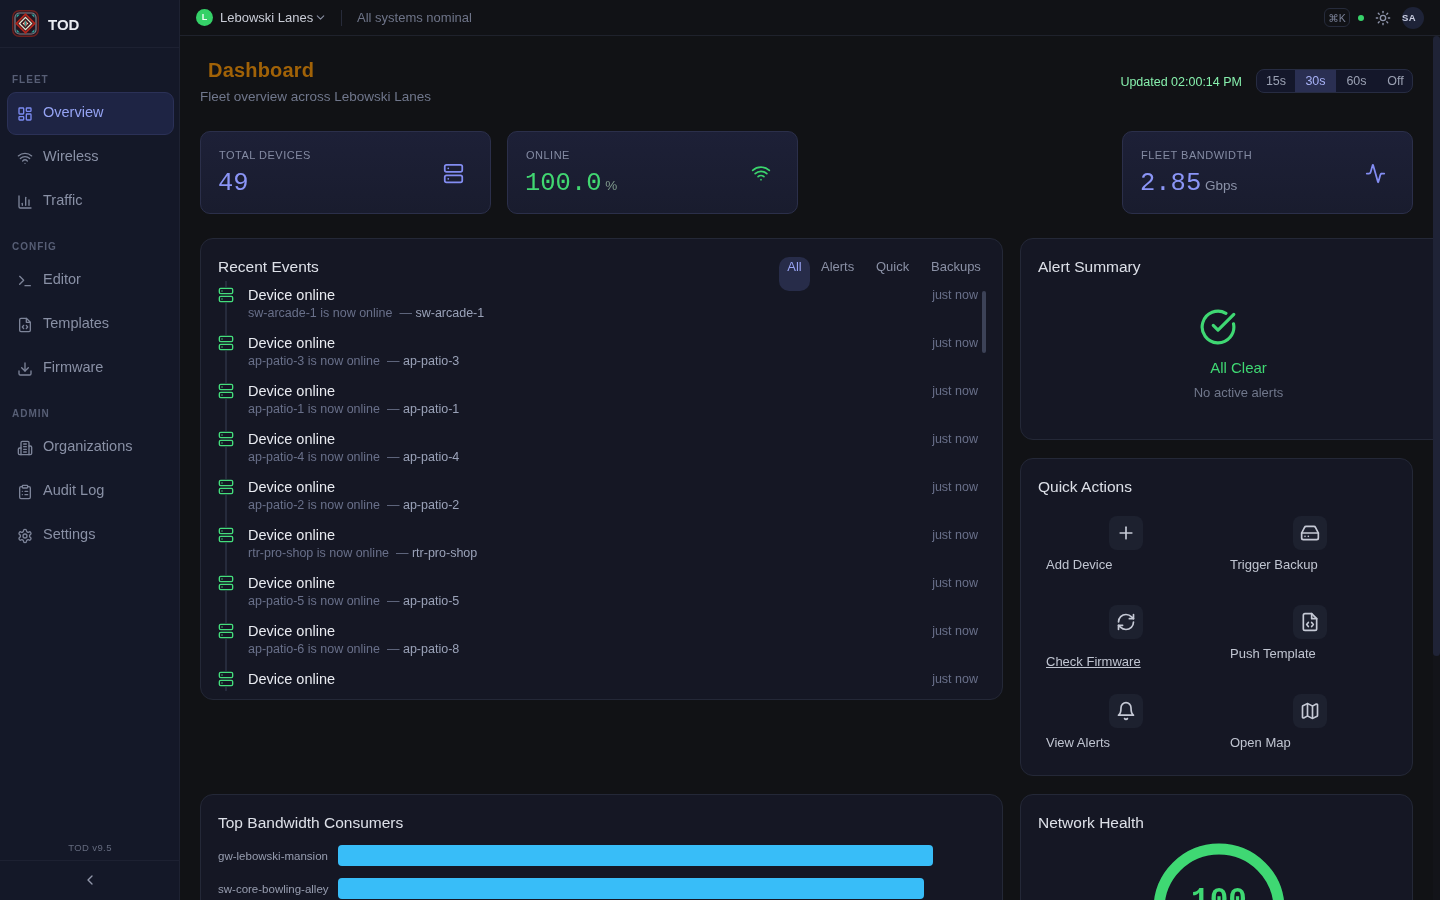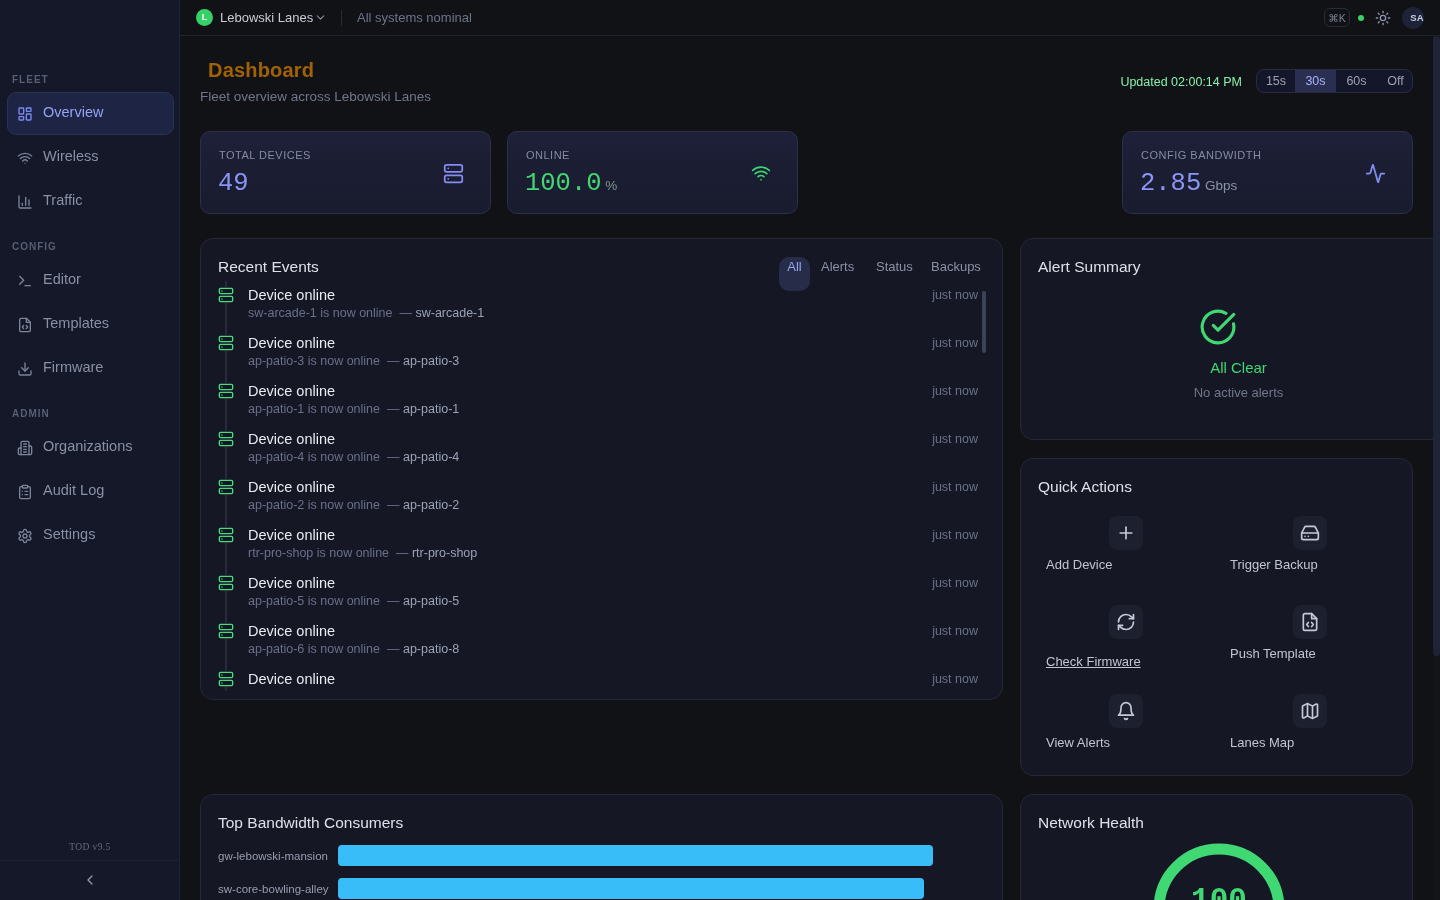--- a/index.html
+++ b/index.html
@@ -1,17 +1,17 @@
 <!DOCTYPE html>
 <html><head>
 <meta charset="utf-8">
 <style>
   * { margin:0; padding:0; box-sizing:border-box; }
   html,body { width:1440px; height:900px; overflow:hidden; background:#111215; font-family:"Liberation Sans",sans-serif; }
-  .mono { font-family:Liberation Serif, serif; }
+  .mono { font-family:Liberation Sans, sans-serif; }
   svg { display:block; }
   .abs { position:absolute; }
 
   
   #sidebar { position:absolute; left:0; top:0; width:180px; height:900px; background:#141828; border-right:1px solid #1e2232; }
   #sb-head { position:absolute; left:0; top:0; width:100%; height:48px; border-bottom:1px solid #1d2132; }
   #sb-title { position:absolute; left:48px; top:16px; font-size:15px; font-weight:700; color:#e9ebf1; }
   .sec-label { position:absolute; left:12px; font-size:10px; font-weight:700; letter-spacing:1px; color:#575e75; }
   .nav-item { position:absolute; left:17px; width:155px; height:24px; color:#8990a5; font-size:14.5px; }
   .nav-item .nicon { position:absolute; left:0; top:4px; color:#7d8499; }
@@ -47,20 +47,39 @@
   .qlabel { position:absolute; width:160px; font-size:13px; color:#c0c5d1; }
 
   
   .blabel { position:absolute; font-size:11.5px; color:#979daf; left:17px; }
   .bbar { position:absolute; left:137px; height:21px; background:#38bdf8; border-radius:4px; }
 </style>
 </head>
 <body>
 
 <div id="sidebar">
+  <div id="sb-head">
+    <svg class="abs" style="left:12px;top:10px;" width="27" height="27" viewBox="0 0 27 27">
+      <rect x="0.7" y="0.7" width="25.6" height="25.6" rx="6.5" fill="#231622" stroke="#6e211f" stroke-width="1.4"></rect>
+      <rect x="3" y="3" width="21" height="21" rx="4.5" fill="none" stroke="#80858e" stroke-width="1.2"></rect>
+      <path d="M4.6 4.6 L7.8 4.6 L4.6 7.8 Z" fill="#2b9f98"></path>
+      <path d="M22.4 4.6 L19.2 4.6 L22.4 7.8 Z" fill="#2b9f98"></path>
+      <path d="M4.6 22.4 L7.8 22.4 L4.6 19.2 Z" fill="#2b9f98"></path>
+      <path d="M22.4 22.4 L19.2 22.4 L22.4 19.2 Z" fill="#2b9f98"></path>
+      <rect x="7" y="7" width="13" height="13" fill="none" stroke="#b3271d" stroke-width="1.7" transform="rotate(45 13.5 13.5)"></rect>
+      <rect x="9.2" y="9.2" width="8.6" height="8.6" fill="none" stroke="#ece2cc" stroke-width="1.3" transform="rotate(45 13.5 13.5)"></rect>
+      <path d="M13.5 9.8 L16.6 13.5 L13.5 17.2 L10.4 13.5 Z" fill="#b92a20"></path>
+      <path d="M13.5 10.2 L14.8 12.3 L13.5 13 L12.2 12.3 Z" fill="#2b9f98"></path>
+      <path d="M13.5 16.8 L14.8 14.7 L13.5 14 L12.2 14.7 Z" fill="#2b9f98"></path>
+      <path d="M10.6 13.5 L12.9 12.1 L12.3 13.5 L12.9 14.9 Z" fill="#f0e7d4"></path>
+      <path d="M16.4 13.5 L14.1 12.1 L14.7 13.5 L14.1 14.9 Z" fill="#f0e7d4"></path>
+      <rect x="12.7" y="12.7" width="1.6" height="1.6" fill="#2b9f98"></rect>
+    </svg>
+    <div id="sb-title">TOD</div>
+  </div>
   <div class="sec-label" style="top:74px;">FLEET</div>
   <div id="nav-active"></div>
   <div class="nav-item" style="top:102px;color:#95a3f3;">
     <svg class="nicon" style="color:#7b8af0;" width="16" height="16" viewBox="0 0 24 24" fill="none" stroke="currentColor" stroke-width="2" stroke-linecap="round" stroke-linejoin="round">
         <rect width="7" height="9" x="3" y="3" rx="1"></rect>
         <rect width="7" height="5" x="14" y="3" rx="1"></rect>
         <rect width="7" height="9" x="14" y="12" rx="1"></rect>
         <rect width="7" height="5" x="3" y="16" rx="1"></rect>
       </svg>
     <span class="nlabel">Overview</span>
@@ -161,21 +180,21 @@
       <circle cx="12" cy="12" r="4"></circle>
       <path d="M12 2v2"></path>
       <path d="M12 20v2"></path>
       <path d="m4.93 4.93 1.41 1.41"></path>
       <path d="m17.66 17.66 1.41 1.41"></path>
       <path d="M2 12h2"></path>
       <path d="M20 12h2"></path>
       <path d="m6.34 17.66-1.41 1.41"></path>
       <path d="m19.07 4.93-1.41 1.41"></path>
     </svg>
-  <div class="abs" style="left:1222px;top:7px;width:22px;height:22px;border-radius:50%;background:#1e2338;color:#c9cde0;font-size:9.5px;font-weight:700;text-align:right;line-height:22px;letter-spacing:.3px;">SA</div>
+  <div class="abs" style="left:1222px;top:7px;width:22px;height:22px;border-radius:50%;background:#1e2338;color:#c9cde0;font-size:9.5px;font-weight:700;text-align:left;line-height:22px;letter-spacing:.3px;">SA</div>
 </div>
 
 <div id="main" style="position:absolute;left:0;top:0;width:1440px;height:900px;">
   <div class="abs" style="left:208px;top:59px;font-size:20px;font-weight:700;color:#a16207;letter-spacing:.2px;">Dashboard</div>
   <div class="abs" style="left:200px;top:89px;font-size:13.5px;color:#70778c;">Fleet overview across Lebowski Lanes</div>
   <div class="abs" style="left:1027px;top:75px;width:215px;text-align:right;font-size:12.5px;color:#86efac;">Updated 02:00:14 PM</div>
   <div class="abs" style="left:1256px;top:69px;width:157px;height:24px;background:#14172a;border:1px solid #272c42;border-radius:8px;overflow:hidden;">
     <div class="abs" style="left:0;top:0;width:38px;height:24px;font-size:12.5px;color:#9aa0b2;text-align:center;line-height:23px;">15s</div>
     <div class="abs" style="left:38px;top:0;width:41px;height:24px;background:#2a2f52;font-size:12.5px;color:#a7b1f6;text-align:center;line-height:23px;">30s</div>
     <div class="abs" style="left:79px;top:0;width:41px;height:24px;font-size:12.5px;color:#9aa0b2;text-align:center;line-height:23px;">60s</div>
@@ -195,31 +214,31 @@
     <div class="slabel">ONLINE</div>
     <div class="sval" style="color:#41d771;">100.0<span class="sunit" style="color:#7f9a8c;"> %</span></div>
     <svg class="sicon" width="20" height="20" viewBox="0 0 24 24" fill="none" stroke="#3bd56d" stroke-width="2" stroke-linecap="round" stroke-linejoin="round">
         <path d="M12 20h.01"></path>
         <path d="M2 8.82a15 15 0 0 1 20 0"></path>
         <path d="M5 12.859a10 10 0 0 1 14 0"></path>
         <path d="M8.5 16.429a5 5 0 0 1 7 0"></path>
       </svg>
   </div>
   <div class="stat" style="left:1122px;">
-    <div class="slabel">CONFIG BANDWIDTH</div>
+    <div class="slabel">FLEET BANDWIDTH</div>
     <div class="sval" style="color:#8b95f6;">2.85<span class="sunit"> Gbps</span></div>
     <svg class="sicon" width="21" height="21" viewBox="0 0 24 24" fill="none" stroke="#838df2" stroke-width="2" stroke-linecap="round" stroke-linejoin="round">
         <path d="M22 12h-2.48a2 2 0 0 0-1.93 1.46l-2.35 8.36a.25.25 0 0 1-.48 0L9.24 2.18a.25.25 0 0 0-.48 0l-2.35 8.36A2 2 0 0 1 4.49 12H2"></path>
       </svg>
   </div>
 <div class="card" style="left:200px;top:238px;width:803px;height:462px;overflow:hidden;">
   <div class="ctitle">Recent Events</div>
   <div class="pill" style="left:578px;width:31px;background:#272c49;border-radius:10px;color:#98a3f2;text-align:center;">All</div>
   <div class="pill" style="left:620px;">Alerts</div>
-  <div class="pill" style="left:675px;">Status</div>
+  <div class="pill" style="left:675px;">Quick</div>
   <div class="pill" style="left:730px;">Backups</div>
   <div class="abs" style="left:0;top:42px;width:803px;height:410px;overflow:hidden;">
     <div class="abs" style="left:24px;top:0px;width:1.5px;height:600px;background:#262b3c;"></div>
     <div class="erow" style="top:6px;">
       <svg class="eicon" width="16" height="16" viewBox="0 0 24 24" fill="none" stroke="currentColor" stroke-width="2" stroke-linecap="round" stroke-linejoin="round">
             <rect width="20" height="8" x="2" y="2" rx="2" ry="2"></rect>
             <rect width="20" height="8" x="2" y="14" rx="2" ry="2"></rect>
             <line x1="6" x2="6.01" y1="6" y2="6"></line>
             <line x1="6" x2="6.01" y1="18" y2="18"></line>
           </svg>
@@ -370,21 +389,21 @@
         </svg>
       </div>
     <div class="qlabel" style="left:25px;top:276px;">View Alerts</div>
     <div class="qtile" style="left:272px;top:235px;">
         <svg width="20" height="20" viewBox="0 0 24 24" fill="none" stroke="currentColor" stroke-width="2" stroke-linecap="round" stroke-linejoin="round">
           <path d="M14.106 5.553a2 2 0 0 0 1.788 0l3.659-1.83A1 1 0 0 1 21 4.619v12.764a1 1 0 0 1-.553.894l-4.553 2.277a2 2 0 0 1-1.788 0l-4.212-2.106a2 2 0 0 0-1.788 0l-3.659 1.83A1 1 0 0 1 3 19.381V6.618a1 1 0 0 1 .553-.894l4.553-2.277a2 2 0 0 1 1.788 0z"></path>
           <path d="M15 5.764v15"></path>
           <path d="M9 3.236v15"></path>
         </svg>
       </div>
-    <div class="qlabel" style="left:209px;top:276px;">Lanes Map</div>
+    <div class="qlabel" style="left:209px;top:276px;">Open Map</div>
   </div>
   <div class="card" style="left:200px;top:794px;width:803px;height:240px;">
     <div class="ctitle">Top Bandwidth Consumers</div>
     <div class="blabel" style="top:55px;">gw-lebowski-mansion</div>
     <div class="bbar" style="top:50px;width:595px;"></div>
     <div class="blabel" style="top:88px;">sw-core-bowling-alley</div>
     <div class="bbar" style="top:83px;width:586px;"></div>
   </div>
   <div class="card" style="left:1020px;top:794px;width:393px;height:240px;">
     <div class="ctitle">Network Health</div>

